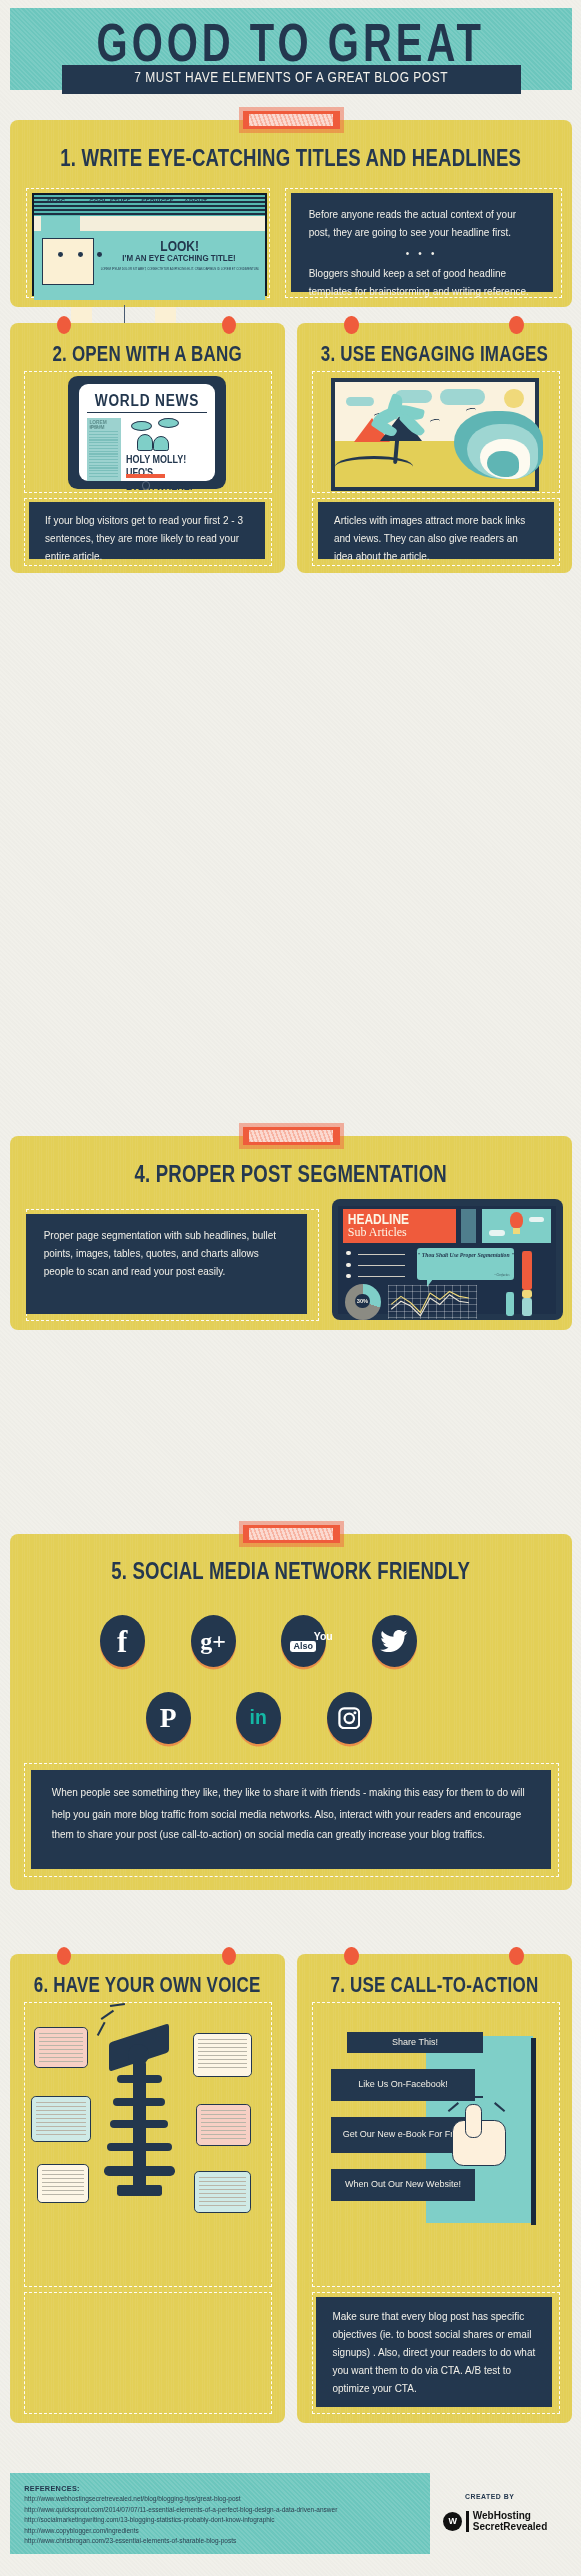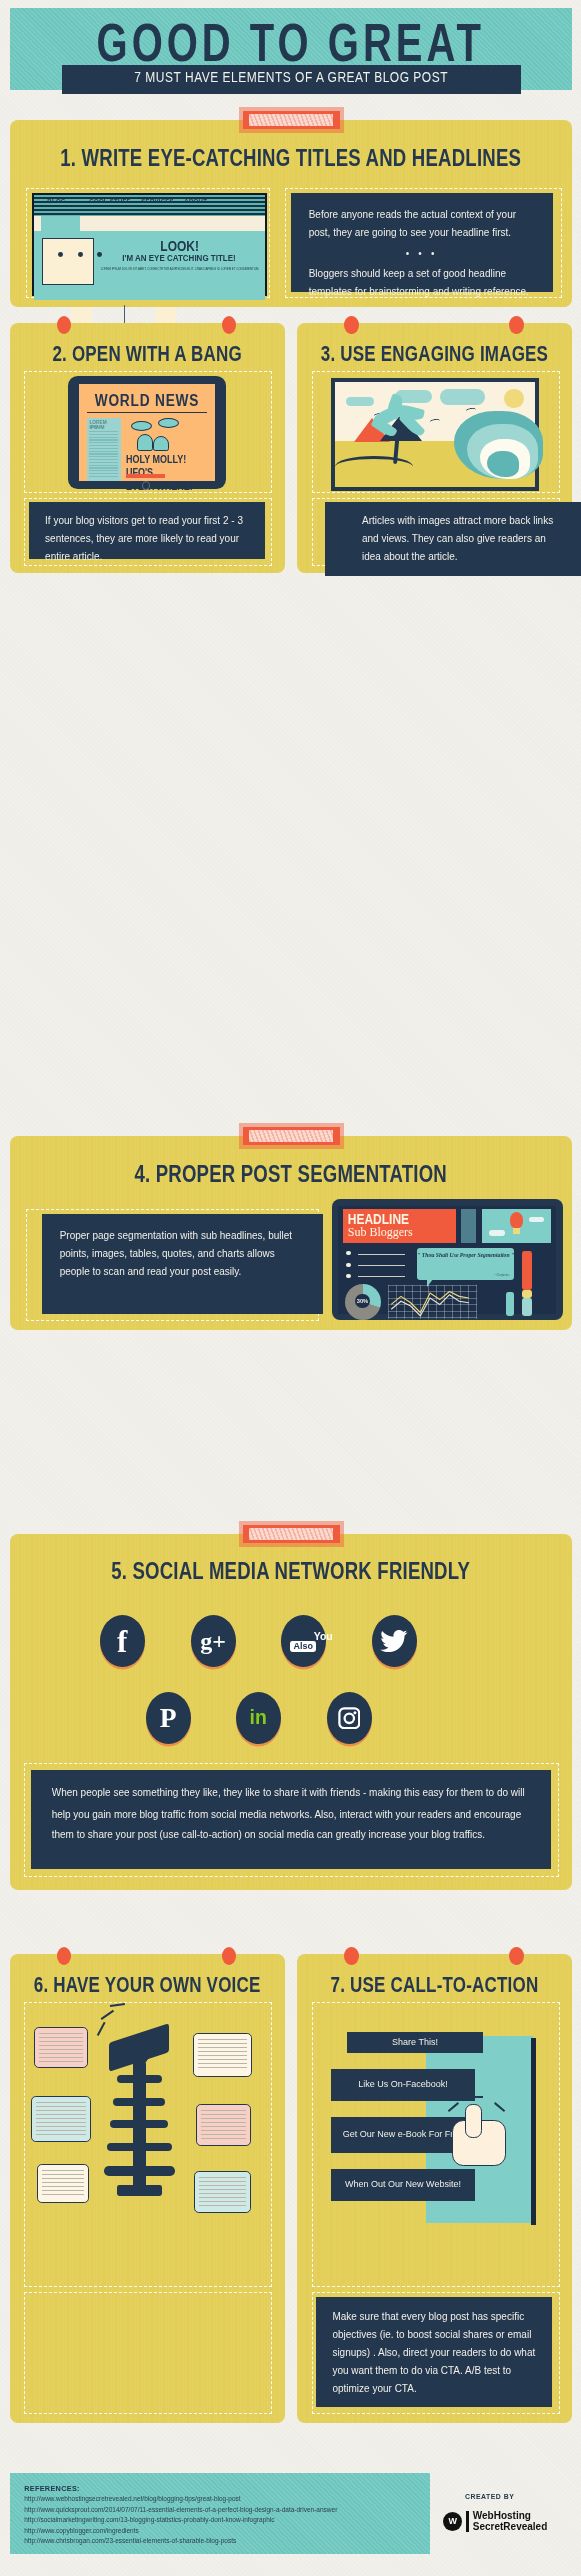--- a/index.html
+++ b/index.html
@@ -106,21 +106,21 @@
     font-size:2.9px; line-height:4.8px; color:#23374e;}
   .mock1-carodot{position:absolute; top:57px; width:4.8px; height:4.8px; border-radius:50%; background:#23374e;}
   .mock1-col{position:absolute; top:113px; width:31px; height:29px; background:#fbf0d4;}
   .mock1-coltext{position:absolute; top:145px; width:50px;
     font-family:"Liberation Sans Narrow","Liberation Sans",sans-serif;
     font-size:2.9px; line-height:4.4px; color:#d8d5cc; text-align:center;}
   .mock1-divider{position:absolute; top:110px; width:0.8px; height:57px; background:#4a5b70;}
 
   
   .tablet{position:absolute; background:#23374e; border-radius:9.7px;}
-  .tablet-screen{position:absolute; background:#fdba74;}
+  .tablet-screen{position:absolute; background:#ffffff;border-radius:9px;}
   .tablet-head{position:absolute; width:100%; text-align:center;
     font-family:"Liberation Sans Narrow","Liberation Sans",sans-serif;
     font-size:13.7px; font-weight:700; color:#23374e; letter-spacing:0.8px;
     transform:scaleY(1.25); transform-origin:center top;}
   .tablet-rule{position:absolute; height:1.6px; background:#23374e;}
   .tablet-col{position:absolute; background:#9cd2cf;}
   .tablet-colhead{position:absolute;
     font-family:"Liberation Sans Narrow","Liberation Sans",sans-serif;
     font-size:4.8px; font-weight:700; color:#5c8e8c;}
   .tablet-lines{position:absolute;
@@ -344,39 +344,39 @@
       <div class="frond" style="left:63px; top:37px; width:27.5px; height:11.3px; transform:rotate(46deg);"></div>
       <div class="frond" style="left:36px; top:40px; width:26px; height:11.3px; transform:rotate(34deg);"></div>
       <div style="position:absolute; left:0; top:74px; width:78px; height:18px; border-top:3.2px solid #23374e; border-radius:50%;"></div>
       <div class="wave" style="right:-8px; top:29px; width:89px; height:68px; background:#5fb5b4;"></div>
       <div class="wave" style="right:-3.2px; top:42px; width:71px; height:55px; background:#9ed6d2;"></div>
       <div class="wave" style="right:4.8px; top:57px; width:50px; height:40px; background:#fdfaf0;"></div>
       <div class="wave" style="right:16px; top:69px; width:32px; height:26px; background:#5fb5b4;"></div>
     </div>
 
     <div class="dashframe" style="left:14.5px; top:175px; width:246px; height:66px;"></div>
-    <div class="navy" style="left:28px; top:179px; width:236px; height:74px;padding-left:21px;">
+    <div class="navy" style="left:21px; top:179px; width:236px; height:57px;">
       <p style="margin:9.7px 16px 0 16px;">Articles with images attract more back links and views. They can also give readers an idea about the article.</p>
     </div>
   </div>
 
   <div class="card" style="left:9.7px; top:1136px; width:562px; height:194px;">
     <div class="tab" style="left:233px;"></div>
     <div class="sec-title" style="top:24px; font-size:18.6px;">4. PROPER POST SEGMENTATION</div>
 
     <div class="dashframe" style="left:16px; top:73px; width:291px; height:110px;"></div>
-    <div class="navy" style="left:32px; top:78px; width:281px; height:100px;">
+    <div class="navy" style="left:16px; top:78px; width:281px; height:100px;">
       <p style="margin:13px 18px 0 18px;">Proper page segmentation with sub headlines, bullet points, images, tables, quotes, and charts allows people to scan and read your post easily.</p>
     </div>
 
     <div class="dev4" style="left:322px; top:63px; width:231px; height:121px;">
       <div class="dev4-screen" style="left:6.5px; top:6.5px; width:218px; height:108px;">
         <div class="dev4-headline" style="left:4.8px; top:3.2px; width:113px; height:34px;">
           <div class="dev4-h1">HEADLINE</div>
-          <div class="dev4-h2">Sub Bloggers</div>
+          <div class="dev4-h2">Sub Articles</div>
         </div>
         <div class="dev4-bar" style="left:123px; top:3.2px; width:14.5px; height:34px;"></div>
         <div class="dev4-img" style="left:144px; top:3.2px; width:69px; height:34px; overflow:hidden;">
           <div style="position:absolute; left:27.5px; top:3.2px; width:13px; height:16px; border-radius:50% 50% 40% 40%; background:#ef5b3c;"></div>
           <div style="position:absolute; left:31px; top:19.4px; width:6.5px; height:5.7px; background:#f0d97a;"></div>
           <div style="position:absolute; left:6.5px; top:21px; width:16px; height:6.5px; border-radius:8px; background:#e8f4f2;"></div>
           <div style="position:absolute; left:47px; top:8px; width:14.5px; height:5.7px; border-radius:8px; background:#e8f4f2;"></div>
         </div>
 
         <div class="bullet" style="left:8px; top:45px;"></div>
@@ -428,21 +428,21 @@
     <div class="soc" style="left:362px; top:81px;">
       <svg width="27.5" height="22.6" viewBox="0 0 24 20">
         <path fill="#ffffff" d="M24 2.3c-.9.4-1.8.7-2.8.8 1-.6 1.8-1.6 2.2-2.7-1 .6-2 1-3.1 1.2C19.3.6 18 0 16.6 0c-2.7 0-4.9 2.2-4.9 4.9 0 .4 0 .8.1 1.1C7.7 5.8 4.1 3.9 1.7.9 1.2 1.7 1 2.5 1 3.5c0 1.7.9 3.2 2.2 4.1-.8 0-1.6-.2-2.2-.6v.1c0 2.4 1.7 4.3 3.9 4.8-.4.1-.8.2-1.3.2-.3 0-.6 0-.9-.1.6 2 2.4 3.4 4.6 3.4-1.7 1.3-3.8 2.1-6.1 2.1-.4 0-.8 0-1.2-.1 2.2 1.4 4.8 2.2 7.5 2.2 9.1 0 14-7.5 14-14v-.6c1-.7 1.8-1.6 2.5-2.6z"></path>
       </svg>
     </div>
 
     <div class="soc" style="left:136px; top:158px;">
       <span style="font-family:'Liberation Serif',serif; font-size:27.5px; color:#fff; font-weight:700; line-height:27.5px;">P</span>
     </div>
     <div class="soc" style="left:226px; top:158px;">
-      <span style="font-family:'Liberation Sans Narrow','Liberation Sans',sans-serif; font-size:19.4px; color:#84cc16; font-weight:700; line-height:19.4px;">in</span>
+      <span style="font-family:'Liberation Sans Narrow','Liberation Sans',sans-serif; font-size:19.4px; color:#14b8a6; font-weight:700; line-height:19.4px;">in</span>
     </div>
     <div class="soc" style="left:317px; top:158px;">
       <svg width="22.6" height="22.6" viewBox="0 0 24 24">
         <rect x="1.5" y="1.5" width="21" height="21" rx="5" fill="none" stroke="#ffffff" stroke-width="2.4"></rect>
         <circle cx="12" cy="12" r="5" fill="none" stroke="#ffffff" stroke-width="2.4"></circle>
         <circle cx="18" cy="6" r="1.6" fill="#ffffff"></circle>
       </svg>
     </div>
 
     <div class="dashframe" style="left:14.5px; top:229px; width:533px; height:112px;"></div>

